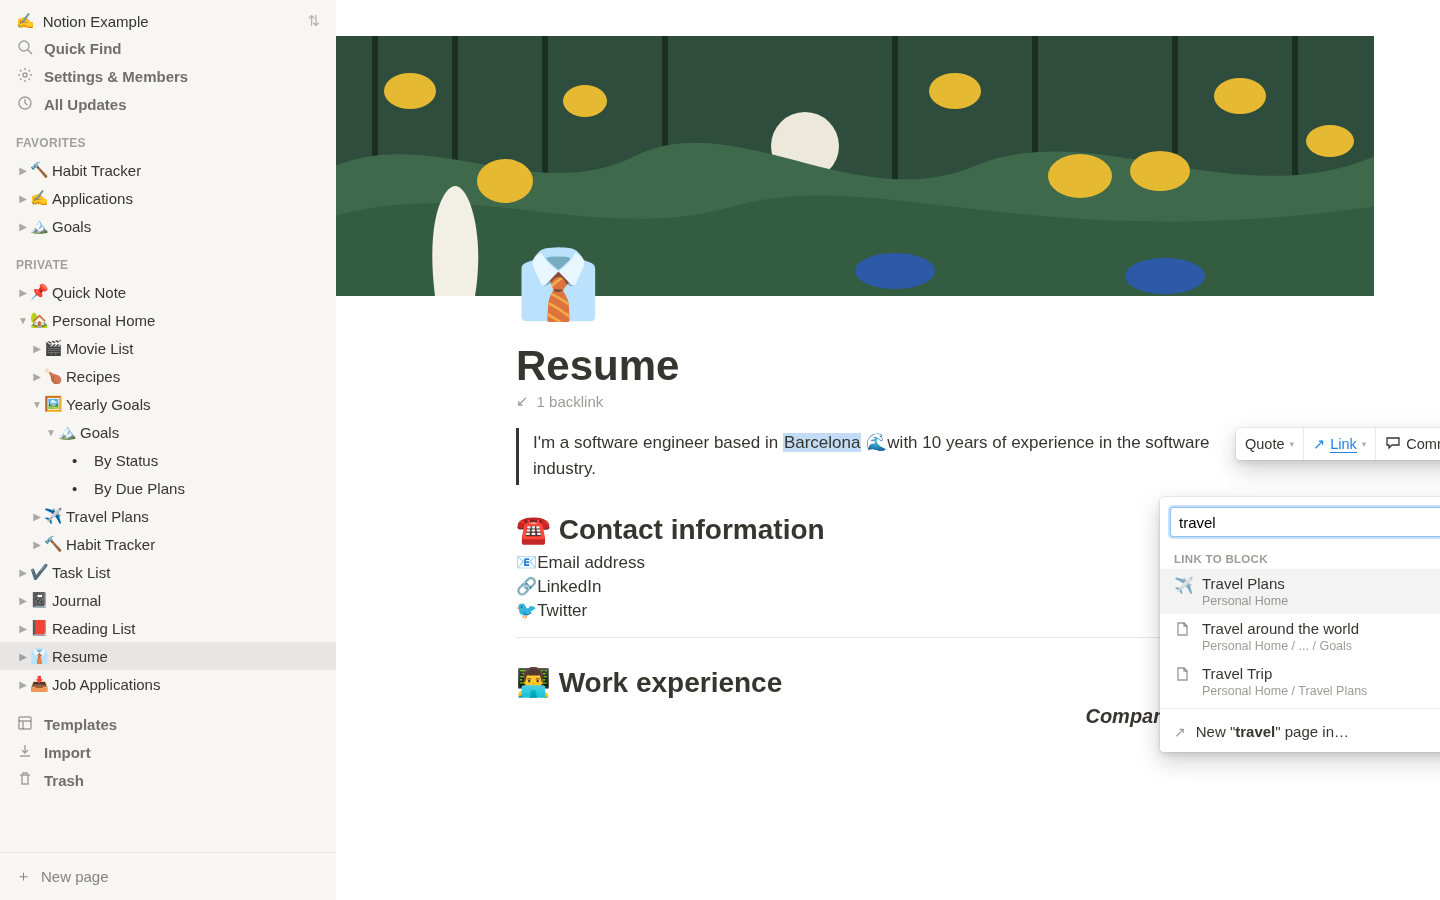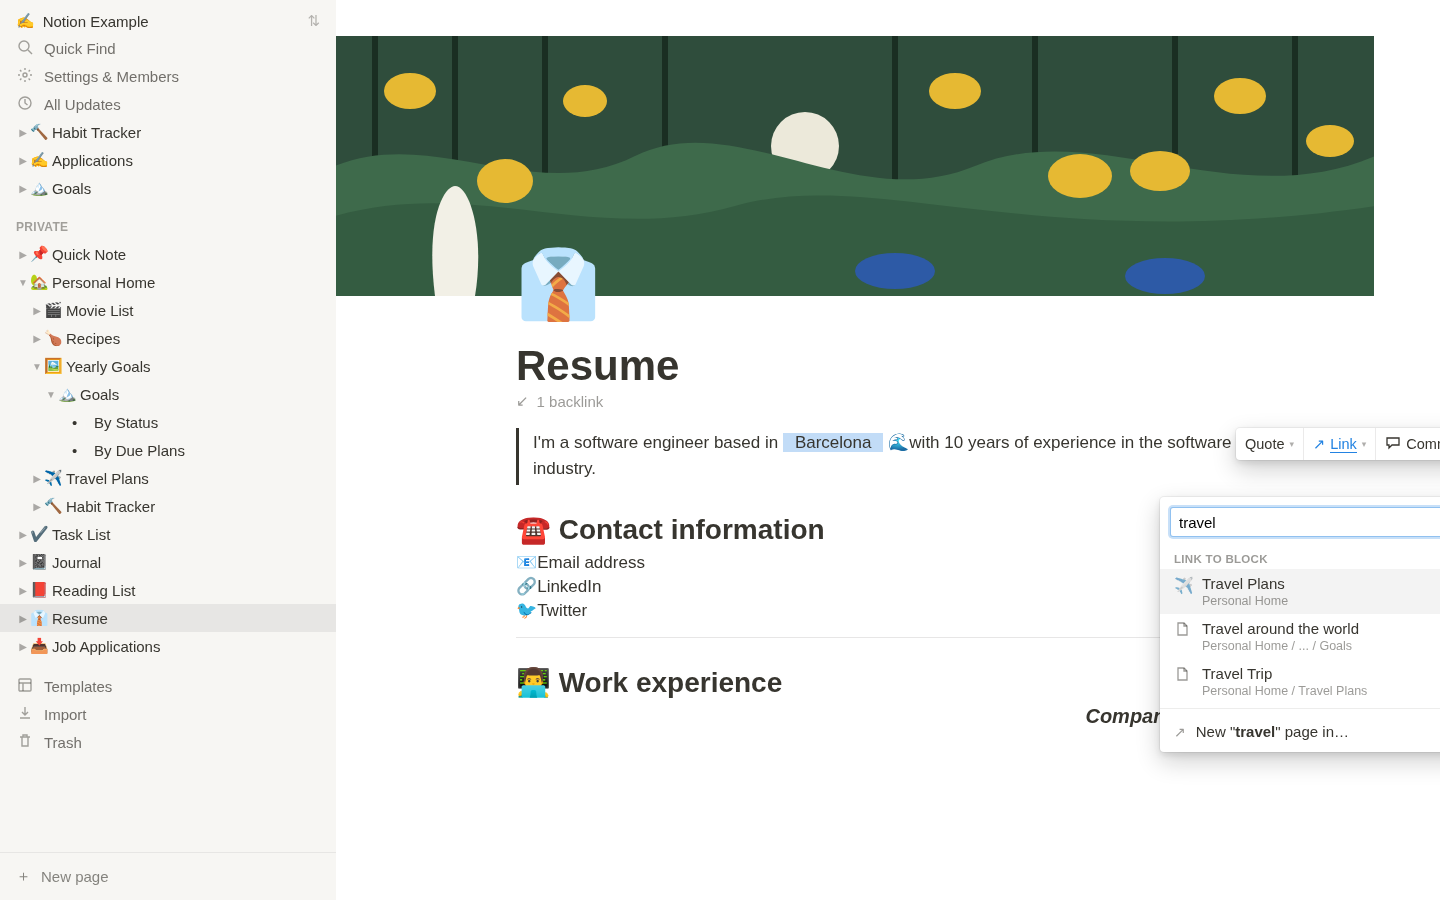--- a/index.html
+++ b/index.html
@@ -34,20 +34,21 @@
 }
 .sb-row {
   display: flex;
   align-items: center;
   height: 28px;
   padding: 0 16px;
   gap: 10px;
   color: rgba(55,53,47,0.7);
   font-size: 15px;
   cursor: pointer;
+  font-weight: bold;
 }
 .sb-row .icon { width: 18px; text-align: center; font-size: 14px; color: rgba(55,53,47,0.45); }
 .section-label {
   font-size: 12px;
   font-weight: 600;
   color: rgba(55,53,47,0.45);
   padding: 18px 16px 6px;
   letter-spacing: 0.3px;
 }
 .tree-item {
@@ -131,21 +132,21 @@
 }
 .intro-block {
   border-left: 3px solid rgb(55,53,47);
   padding: 2px 0 2px 14px;
   font-size: 17px;
   line-height: 1.55;
   max-width: 720px;
 }
 .intro-block .highlight {
   background: rgba(35,131,226,0.28);
-  padding: 0 12px;
+  padding: 0 1px;
 }
 .h2 {
   font-size: 28px;
   font-weight: 700;
   margin-top: 28px;
   margin-bottom: 6px;
 }
 .contact-row {
   font-size: 17px;
   margin: 3px 0;
@@ -272,20 +273,21 @@
   <div class="sb-row">
     <span class="icon">
       <svg class="ic16" viewBox="0 0 16 16" fill="none" stroke="currentColor" stroke-width="1.4">
           <circle cx="8" cy="8" r="6"></circle>
           <path d="M8 4v4l2.5 2"></path>
         </svg>
     </span>
     <span>All Updates</span>
   </div>
 
+  <div class="section-label">FAVORITES</div>
   <div id="fav-list">
       <div class="tree-item depth0">
         <span class="toggle">▶</span>
         <span class="emoji">🔨</span>
         <span>Habit Tracker</span>
       </div>
       <div class="tree-item depth0">
         <span class="toggle">▶</span>
         <span class="emoji">✍️</span>
         <span>Applications</span>

